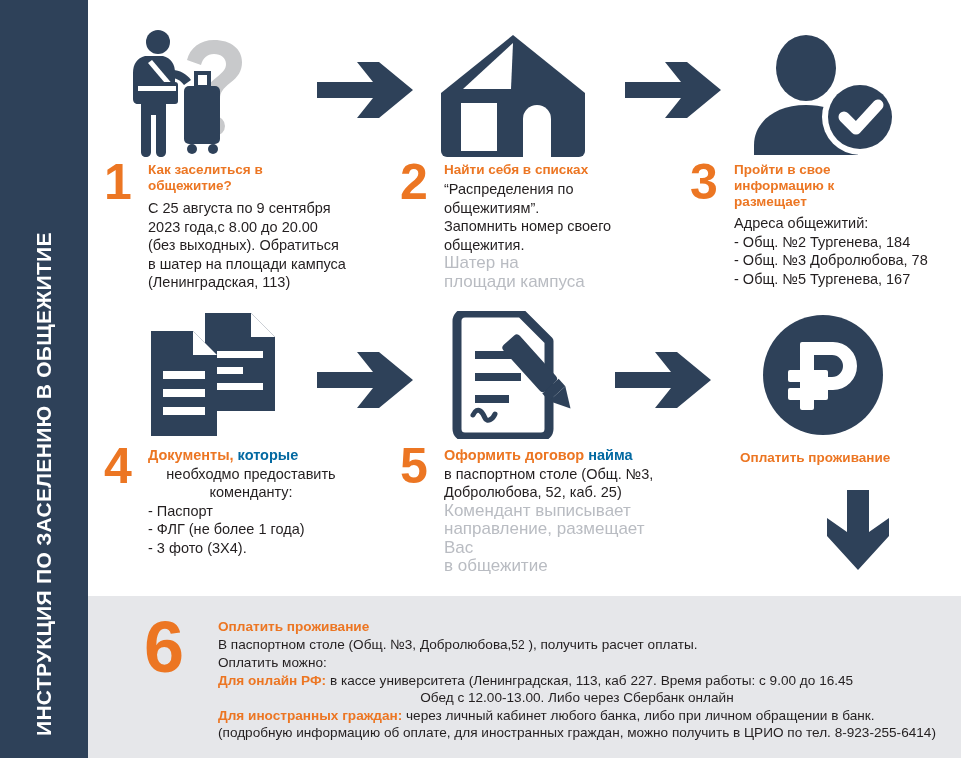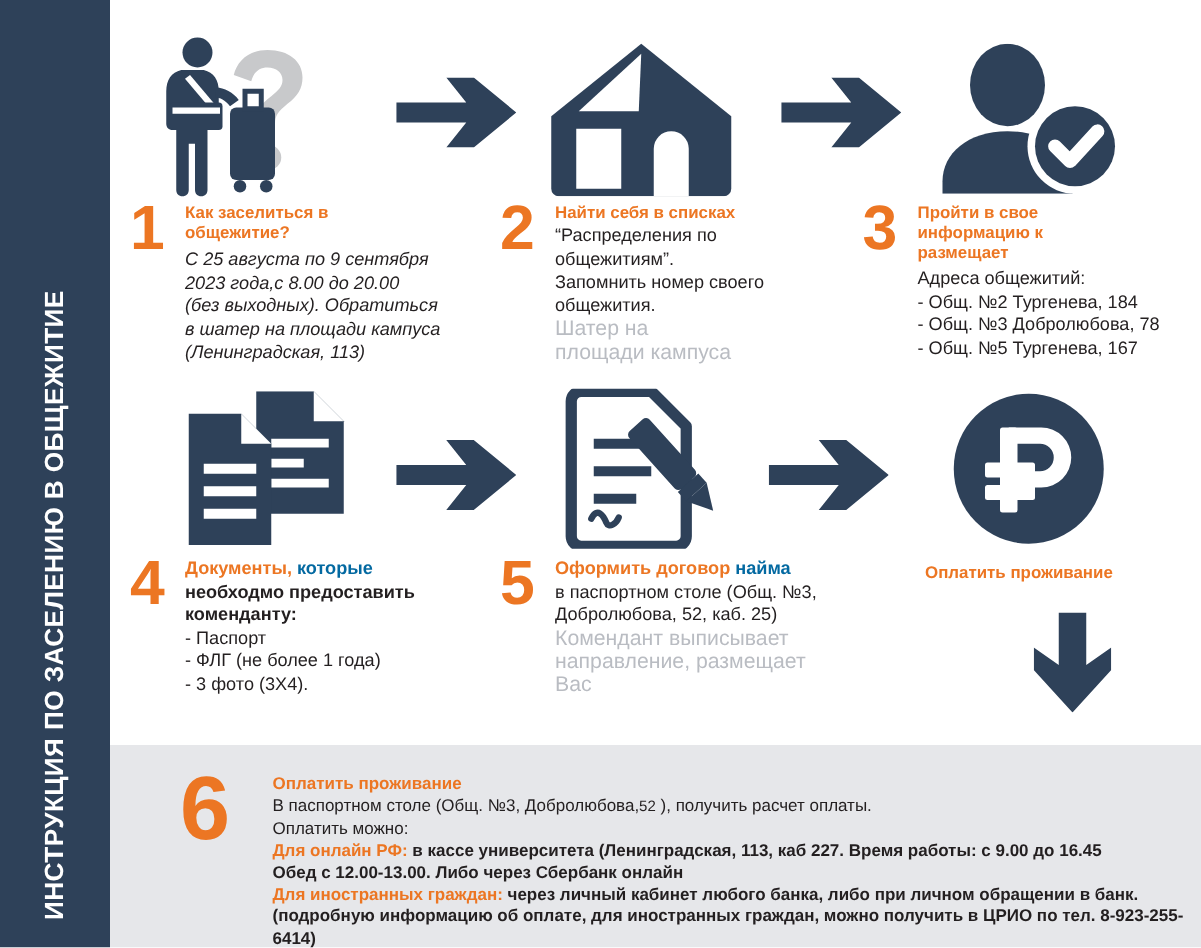--- a/index.html
+++ b/index.html
@@ -50,21 +50,21 @@
     background:#e6e7ea;
   }
   .bottom-inner{ position:absolute; left:56px; top:22px; display:flex; align-items:flex-start; }
   .bottom-num{
     color:#ec7623; font-size:72px; font-weight:bold; line-height:58px;
     width:74px; flex:0 0 auto;
   }
   .bottom-lines{ font-size:13.6px; line-height:17.5px; color:#231f20; }
   .bottom-lines .hl{ color:#ec7623; font-weight:bold; }
   .bottom-lines .small{ font-size:12px; }
-  .bold{ font-weight:bold; }
+  .bold{ font-weight:normal;text-align:center; }
 </style>
 </head>
 <body>
 
 <div class="sidebar">
   <div class="sidebar-label">ИНСТРУКЦИЯ ПО ЗАСЕЛЕНИЮ В ОБЩЕЖИТИЕ</div>
 </div>
 
 <div class="canvas">
 
@@ -133,21 +133,21 @@
     </div>
   </div>
 
   <div class="step" style="left:16px; top:162px; width:250px;">
     <div class="step-num">1</div>
     <div class="step-body">
       <div class="step-head">
         <div>Как заселиться в</div>
         <div>общежитие?</div>
       </div>
-      <div class="step-text" style="margin-top:5px;font-style:italic;">
+      <div class="step-text" style="margin-top:5px;">
         <div>С 25 августа по 9 сентября</div>
         <div>2023 года,с 8.00 до 20.00</div>
         <div>(без выходных). Обратиться</div>
         <div>в шатер на площади кампуса</div>
         <div>(Ленинградская, 113)</div>
       </div>
     </div>
   </div>
 
   <div class="step" style="left:312px; top:162px; width:250px;">
@@ -278,20 +278,21 @@
       <div class="step-text">
         <div>
           <span class="inline-orange">Оформить договор</span><span class="inline-dark"> найма</span>
         </div>
         <div>в паспортном столе (Общ. №3,</div>
         <div>Добролюбова, 52, каб. 25)</div>
       </div>
       <div class="step-sub">
         <div>Комендант выписывает</div>
         <div>направление, размещает Вас</div>
+        <div>в общежитие</div>
       </div>
     </div>
   </div>
 
 </div>
 
 <div class="bottom-panel">
   <div class="bottom-inner">
     <div class="bottom-num">6</div>
     <div class="bottom-lines">

